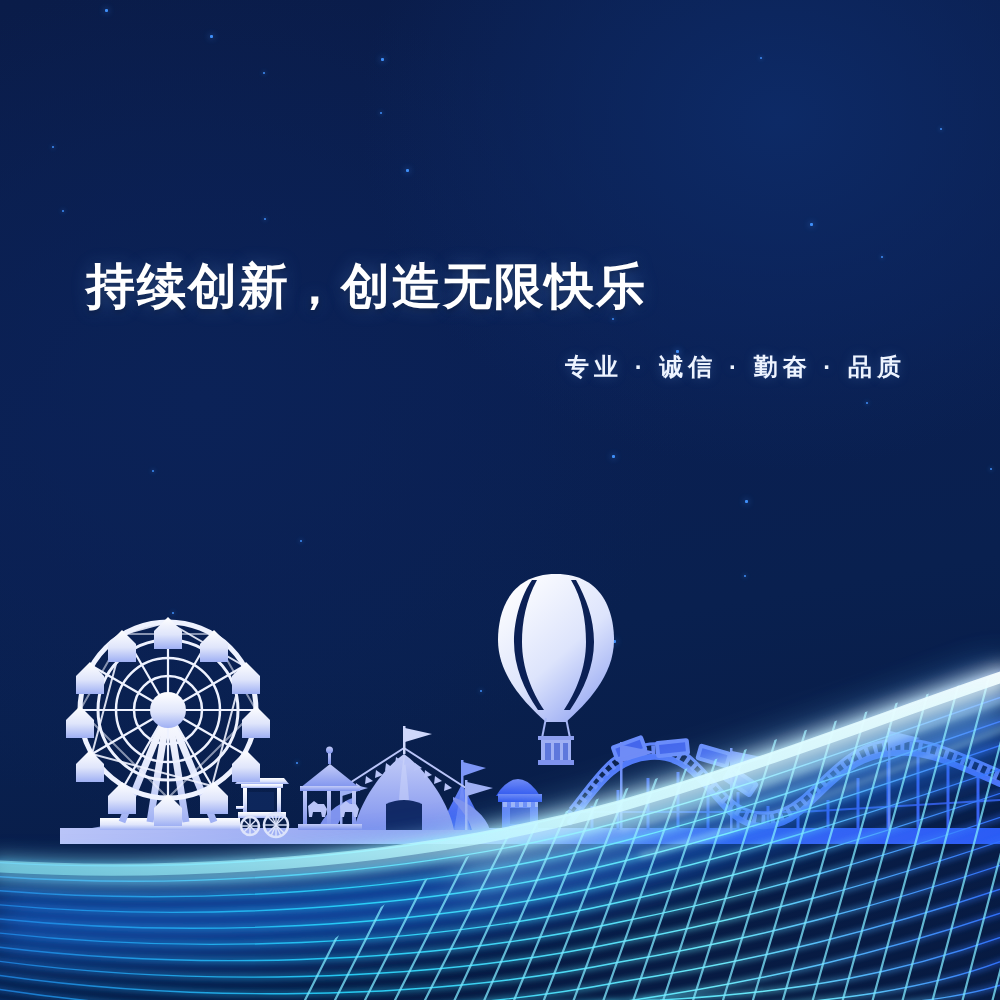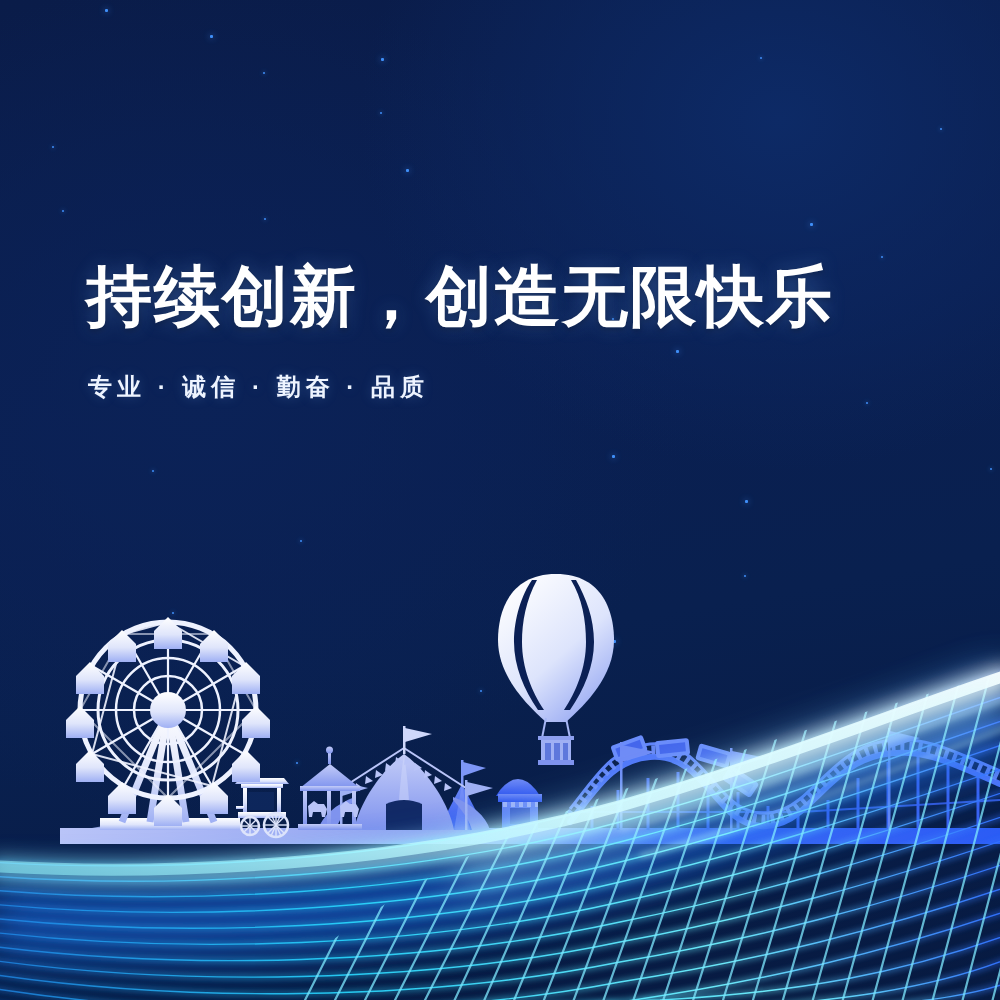--- a/index.html
+++ b/index.html
@@ -13,28 +13,29 @@
       radial-gradient(ellipse 70% 60% at 20% 40%, #0b2257 0%, rgba(11,34,87,0) 70%),
       linear-gradient(170deg,#0a1c49 0%,#0a1f52 38%,#09204f 62%,#071a41 100%);
   }
 
   .layer{position:absolute;left:0;top:0;width:1000px;height:1000px;}
   .layer svg{display:block;width:1000px;height:1000px;}
 
   
   .textblock{position:absolute;left:86px;top:258px;width:820px;}
   .headline{
-    font-size:66px;font-weight:bold;color:#ffffff;letter-spacing:2px;
+    font-size:49px;font-weight:bold;color:#ffffff;letter-spacing:2px;
     line-height:1.16;margin:0;white-space:nowrap;
     text-shadow:0 0 18px rgba(120,180,255,.30), 0 2px 6px rgba(0,0,0,.35);
   }
   .subline{
     margin:36px 0 0 2px;font-size:24px;font-weight:bold;color:#eef4ff;
     letter-spacing:5px;white-space:nowrap;
     text-shadow:0 0 12px rgba(120,180,255,.25);
+    text-align:right;
   }
 
   .stars{position:absolute;left:0;top:0;width:1000px;height:1000px;}
   .star{position:absolute;background:#3f8ef7;border-radius:1px;}
 </style>
 </head>
 <body>
 
 <div class="poster">
 

